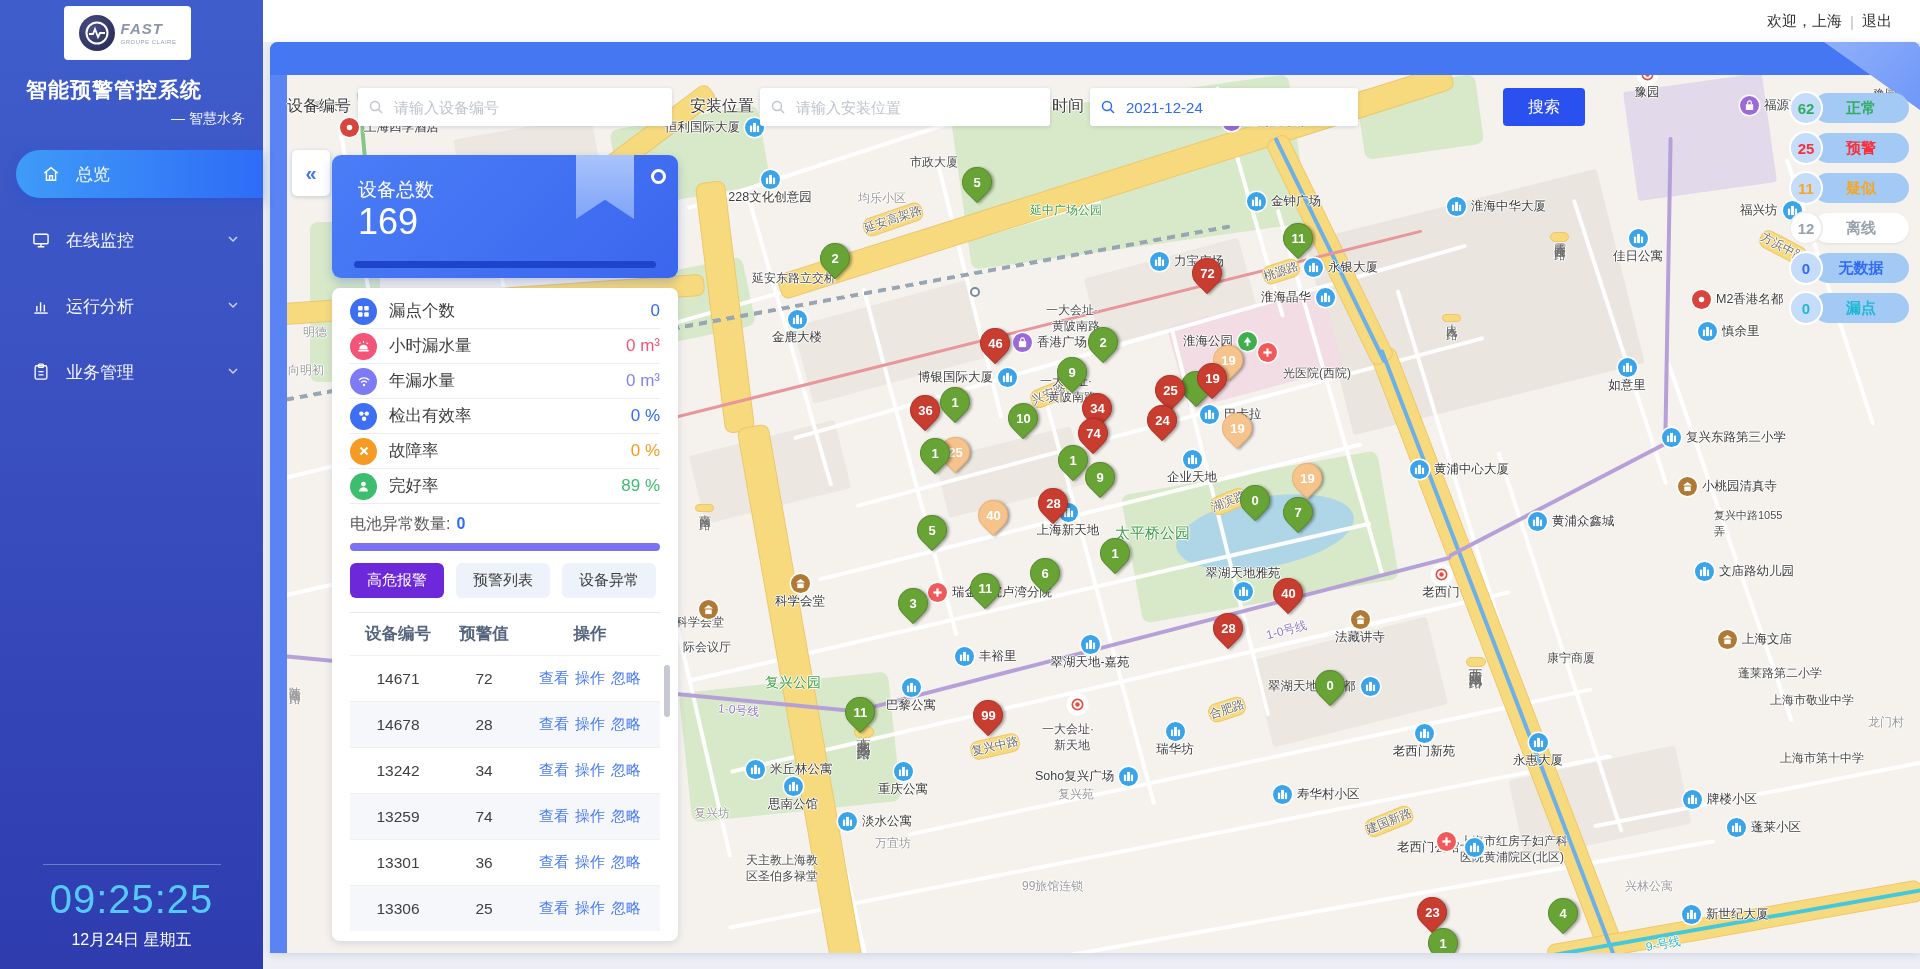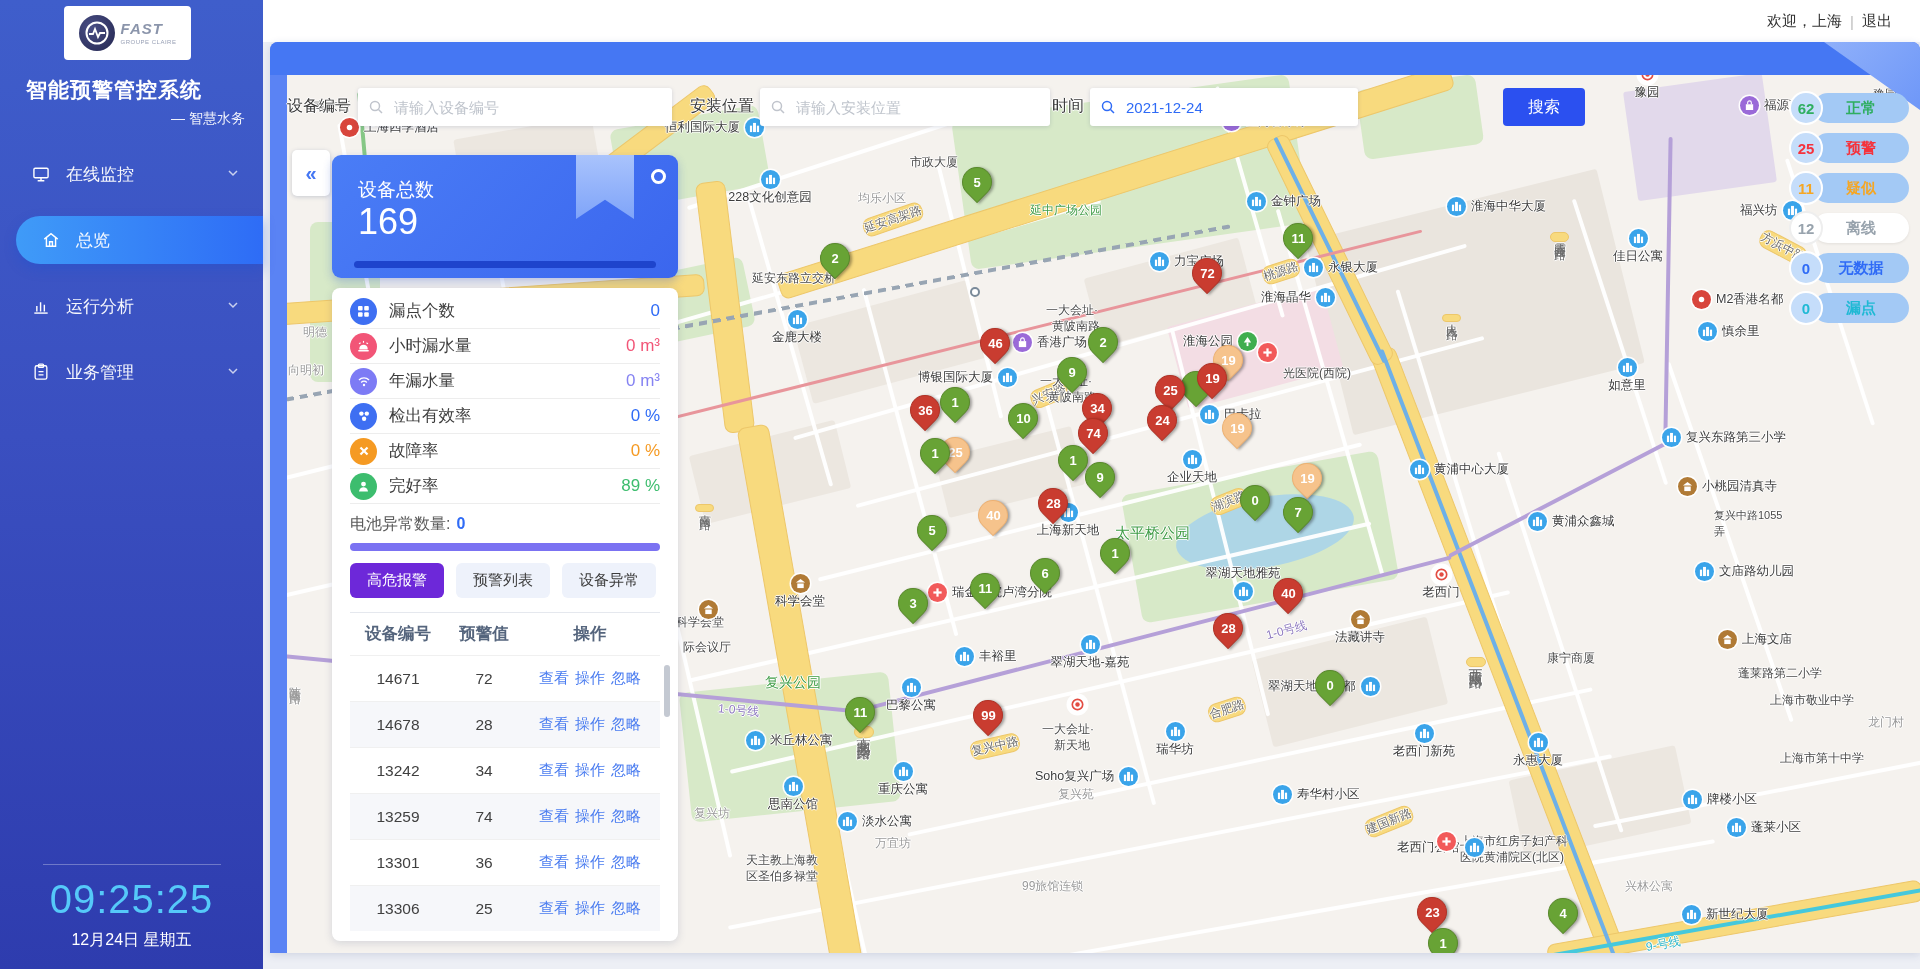--- a/index.html
+++ b/index.html
@@ -136,41 +136,41 @@
         </svg>
     </div>
     <div class="logo-txt">
       <span class="logo-brand">FAST</span>
       <span class="logo-sub">GROUPE CLAIRE</span>
     </div>
   </div>
   <div class="side-title">智能预警管控系统</div>
   <div class="side-sub">— 智慧水务</div>
   <div id="menu">
-      <div class="menu-item">
-        <div class="mi-icon">
-          <svg width="20" height="20" viewBox="0 0 24 24" fill="none" stroke="#fff" stroke-width="1.7">
-            <rect x="3.5" y="5" width="17" height="11.5" rx="1.5"></rect>
-            <path d="M12 16.5 V20 M8 20 H16"></path>
-          </svg>
-        </div>
-        <div>在线监控</div>
-        <div class="chev"><svg width="12" height="12" viewBox="0 0 12 12">
-            <polyline points="2,4 6,8 10,4" fill="none" stroke="rgba(255,255,255,.85)" stroke-width="1.5"></polyline>
-          </svg></div>
-      </div>
       <div class="menu-item active">
         <div class="mi-icon">
           <svg width="20" height="20" viewBox="0 0 24 24" fill="none" stroke="#fff" stroke-width="1.7">
             <path d="M4 11 L12 4.5 L20 11"></path>
             <path d="M6.5 9.5 V19.5 H17.5 V9.5"></path>
             <path d="M10.3 19.5 V14 H13.7 V19.5"></path>
           </svg>
         </div>
         <div>总览</div>
+      </div>
+      <div class="menu-item">
+        <div class="mi-icon">
+          <svg width="20" height="20" viewBox="0 0 24 24" fill="none" stroke="#fff" stroke-width="1.7">
+            <rect x="3.5" y="5" width="17" height="11.5" rx="1.5"></rect>
+            <path d="M12 16.5 V20 M8 20 H16"></path>
+          </svg>
+        </div>
+        <div>在线监控</div>
+        <div class="chev"><svg width="12" height="12" viewBox="0 0 12 12">
+            <polyline points="2,4 6,8 10,4" fill="none" stroke="rgba(255,255,255,.85)" stroke-width="1.5"></polyline>
+          </svg></div>
       </div>
       <div class="menu-item">
         <div class="mi-icon">
           <svg width="20" height="20" viewBox="0 0 24 24" fill="none" stroke="#fff" stroke-width="1.7">
             <path d="M4 20.5 H20"></path>
             <path d="M7 18.5 V12 M11.5 18.5 V7.5 M16 18.5 V10.5"></path>
           </svg>
         </div>
         <div>运行分析</div>
         <div class="chev"><svg width="12" height="12" viewBox="0 0 12 12">
@@ -585,21 +585,21 @@
       </div>
       <div class="poi" style="left: 398px; top: 558px; flex-direction: column; align-items: center; width: 80px;">
         <div class="dot" style="background: rgb(176, 122, 53);">
           <svg width="11" height="11" viewBox="0 0 12 12" fill="#fff">
             <path d="M6 1 L11 5 H1 Z"></path>
             <rect x="2.5" y="6" width="7" height="5"></rect>
           </svg>
         </div>
         <div class="plabel"></div>
       </div>
-      <div class="poi" style="left: 476px; top: 689px;">
+      <div class="poi" style="left: 476px; top: 718px;">
         <div class="dot" style="background: rgb(58, 164, 234);">
           <svg width="11" height="11" viewBox="0 0 12 12" fill="#fff">
             <rect x="1" y="4" width="2.4" height="7"></rect>
             <rect x="4.4" y="1" width="3.2" height="10"></rect>
             <rect x="8.6" y="4" width="2.4" height="7"></rect>
           </svg>
         </div>
         <div class="plabel">米丘林公寓</div>
       </div>
       <div class="poi" style="left: 601px; top: 636px; flex-direction: column; align-items: center; width: 80px;">

